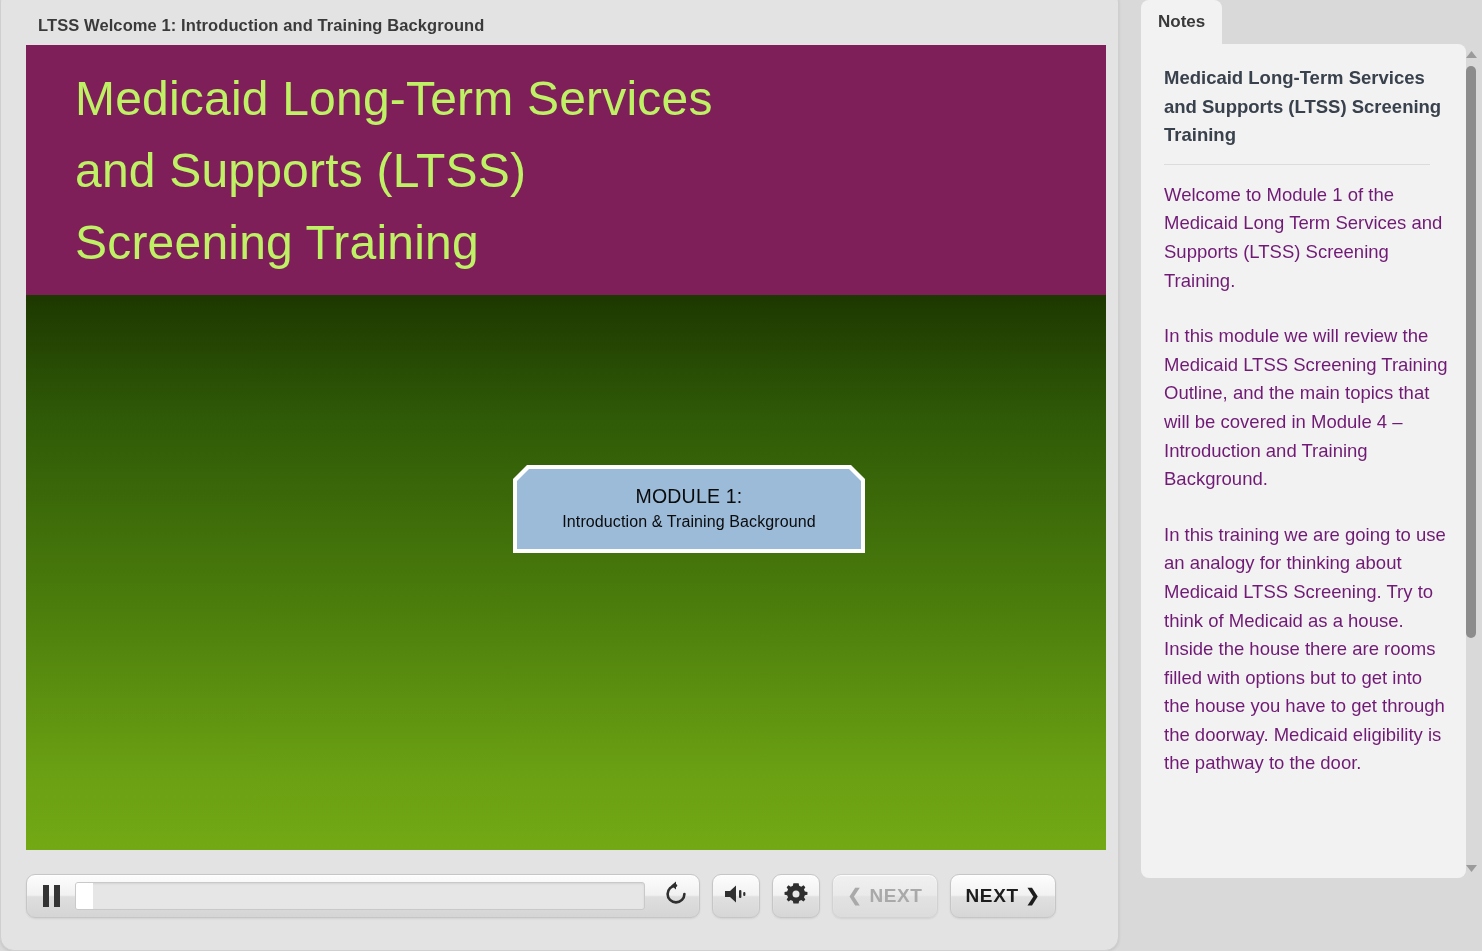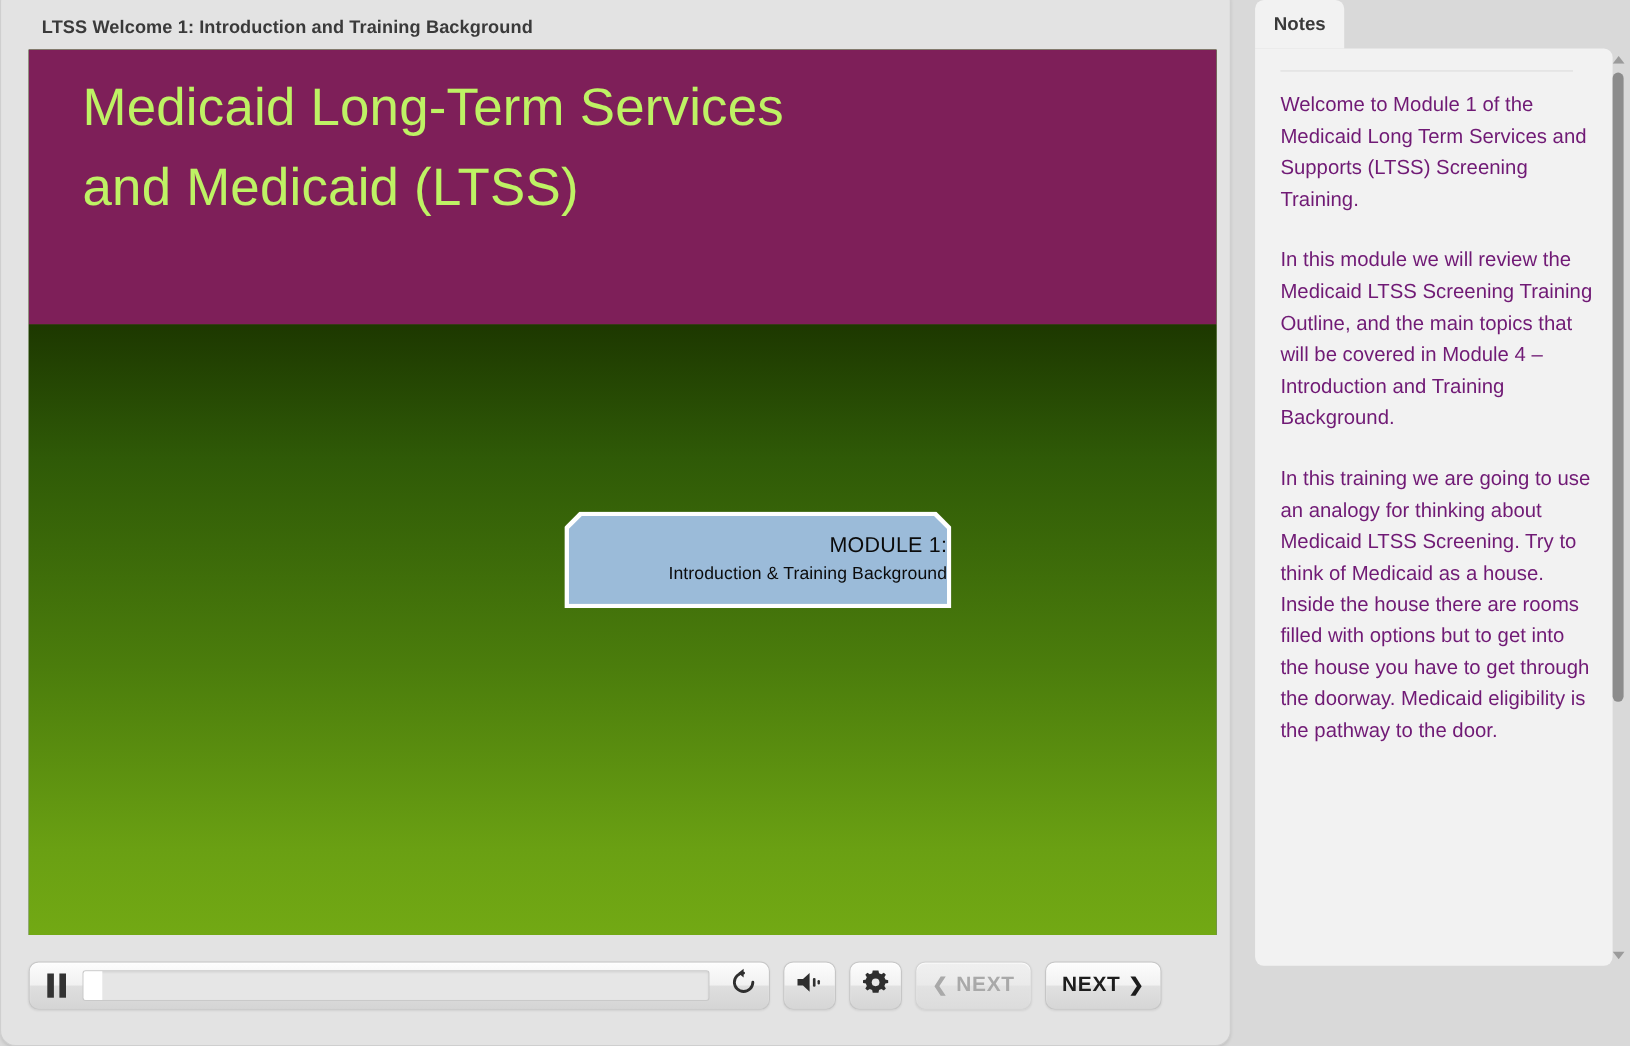--- a/index.html
+++ b/index.html
@@ -98,21 +98,21 @@
     filter: drop-shadow(3px 4px 3px rgba(0,0,0,0.45));
     clip-path: polygon(14px 0, calc(100% - 14px) 0, 100% 14px, 100% 100%, 0 100%, 0 14px);
   }
   .module-box-inner {
     width: 100%;
     height: 100%;
     background: #9bbbd9;
     box-sizing: border-box;
     display: flex;
     flex-direction: column;
-    align-items: flex-end;
+    align-items: center;
     justify-content: center;
     clip-path: polygon(12px 0, calc(100% - 12px) 0, 100% 12px, 100% 100%, 0 100%, 0 12px);
   }
   .module-line1 {
     color: #0b0b0b;
     font-size: 19.5px;
     line-height: 26px;
     letter-spacing: 0.2px;
   }
   .module-line2 {
@@ -331,21 +331,22 @@
 
   <div class="player-frame">
 
     <div class="player-title">LTSS Welcome 1: Introduction and Training Background</div>
 
     <div class="stage">
 
       <div class="slide-title-band">
         <div class="slide-title">
           <span class="tline">Medicaid Long-Term Services</span>
-          <span class="tline">and Medicaid (LTSS)</span>
+          <span class="tline">and Supports (LTSS)</span>
+          <span class="tline">Screening Training</span>
         </div>
       </div>
 
       <div class="slide-body"></div>
 
       <div class="module-box">
         <div class="module-box-inner">
           <div class="module-line1">MODULE 1:</div>
           <div class="module-line2">Introduction &amp; Training Background</div>
         </div>
@@ -415,20 +416,21 @@
   <div class="notes-panel">
 
     <div class="notes-tabbar">
       <div class="notes-tab">
         <span>Notes</span>
       </div>
     </div>
 
     <div class="notes-body">
       <div class="notes-content">
+        <div class="notes-heading">Medicaid Long-Term Services and Supports (LTSS) Screening Training</div>
         <div class="notes-rule"></div>
         <p class="notes-para">Welcome to Module 1 of the Medicaid Long Term Services and Supports (LTSS) Screening Training.</p>
         <p class="notes-para">In this module we will review the Medicaid LTSS Screening Training Outline, and the main topics that will be covered in Module 4 – Introduction and Training Background.</p>
         <p class="notes-para">In this training we are going to use an analogy for thinking about Medicaid LTSS Screening.  Try to think of Medicaid as a house.  Inside the house there are rooms filled with options but to get into the house you have to get through the doorway.  Medicaid eligibility is the pathway to the door.</p>
       </div>
     </div>
 
     <div class="notes-scrollbar">
       <div class="sb-arrow up">
         <svg width="11" height="7" viewBox="0 0 11 7">

